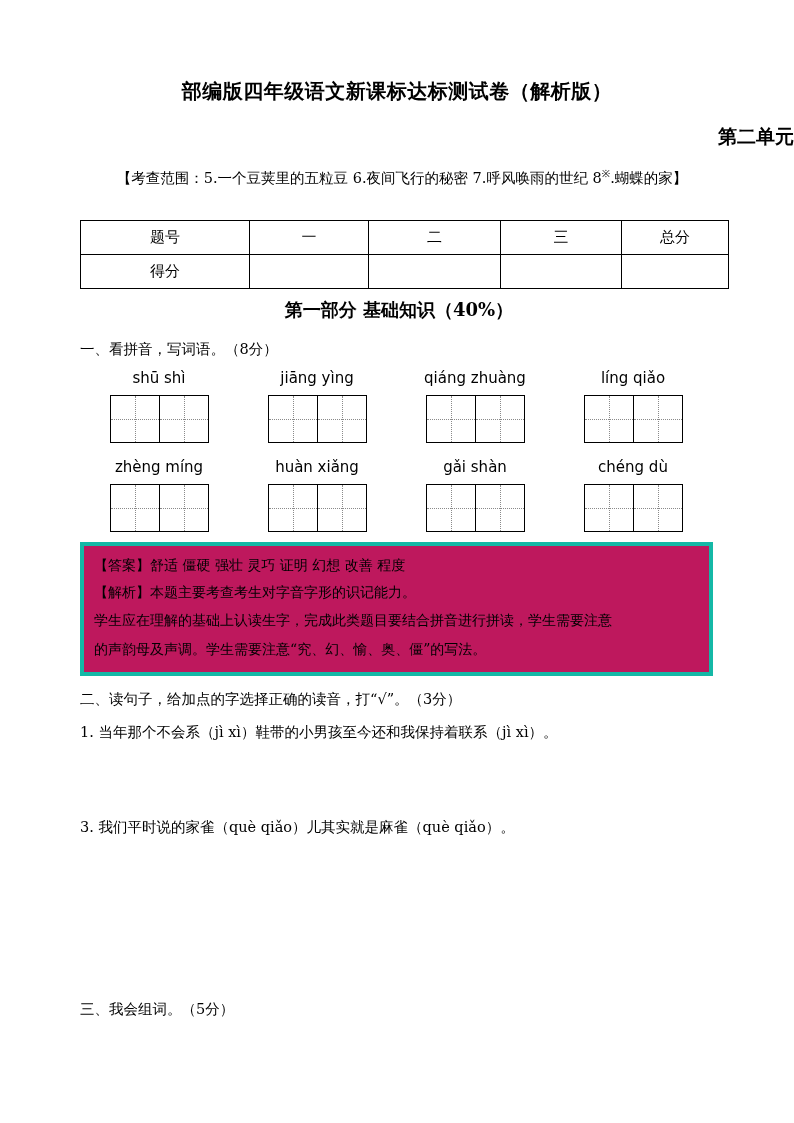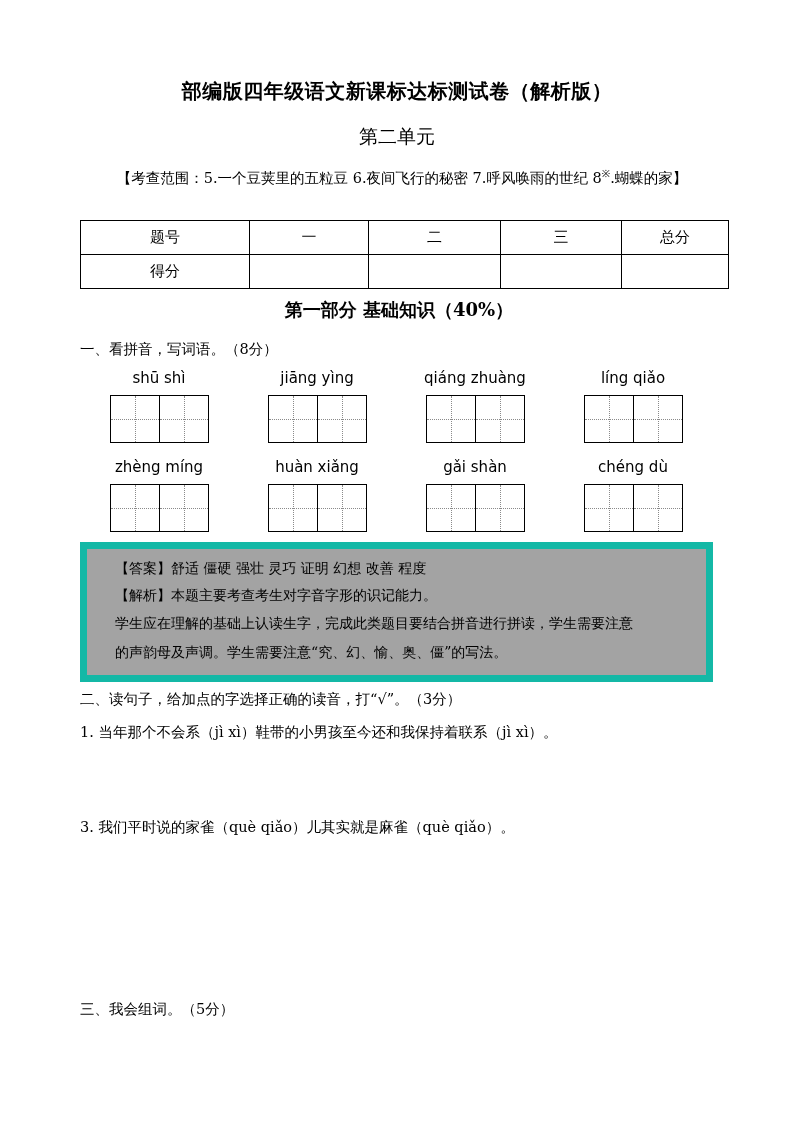--- a/index.html
+++ b/index.html
@@ -30,23 +30,23 @@
     font-family: "DejaVu Serif", "Liberation Serif", serif;
     font-weight: bold;
     font-size: 20px;
     letter-spacing: 0.5px;
     margin: 0;
     position: absolute;
     left: 0; right: 0;
     top: 78px;
   }
   .unit-title {
-    text-align: center;
+    text-align: right;
     font-family: "DejaVu Sans", "Liberation Sans", sans-serif;
-    font-weight: normal;
+    font-weight: bold;
     font-size: 19px;
     position: absolute;
     left: 0; right: 0;
     top: 124px;
   }
   .scope {
     position: absolute;
     left: 92px;
     right: 82px;
     top: 160px;
@@ -154,24 +154,24 @@
     top: 0; bottom: 0;
     left: 50%;
     border-left: 1px dotted #8a8a8a;
   }
 
   
   .ans-box {
     position: absolute;
     left: 80px;
     width: 633px;
-    border: 7px solid #14b8a6;
+    border: 4px solid #14b8a6;
     box-sizing: border-box;
-    padding: 6px 10px 8px 28px;
-    background: #a3a3a3;
+    padding: 6px 10px 8px 10px;
+    background: #be185d;
   }
   .ans-box p {
     margin: 0;
     font-family: "DejaVu Serif", "Liberation Serif", serif;
     font-size: 14px;
     line-height: 29px;
     text-align: justify;
   }
   .ans-box p.tight { line-height: 27px; }
 </style>

